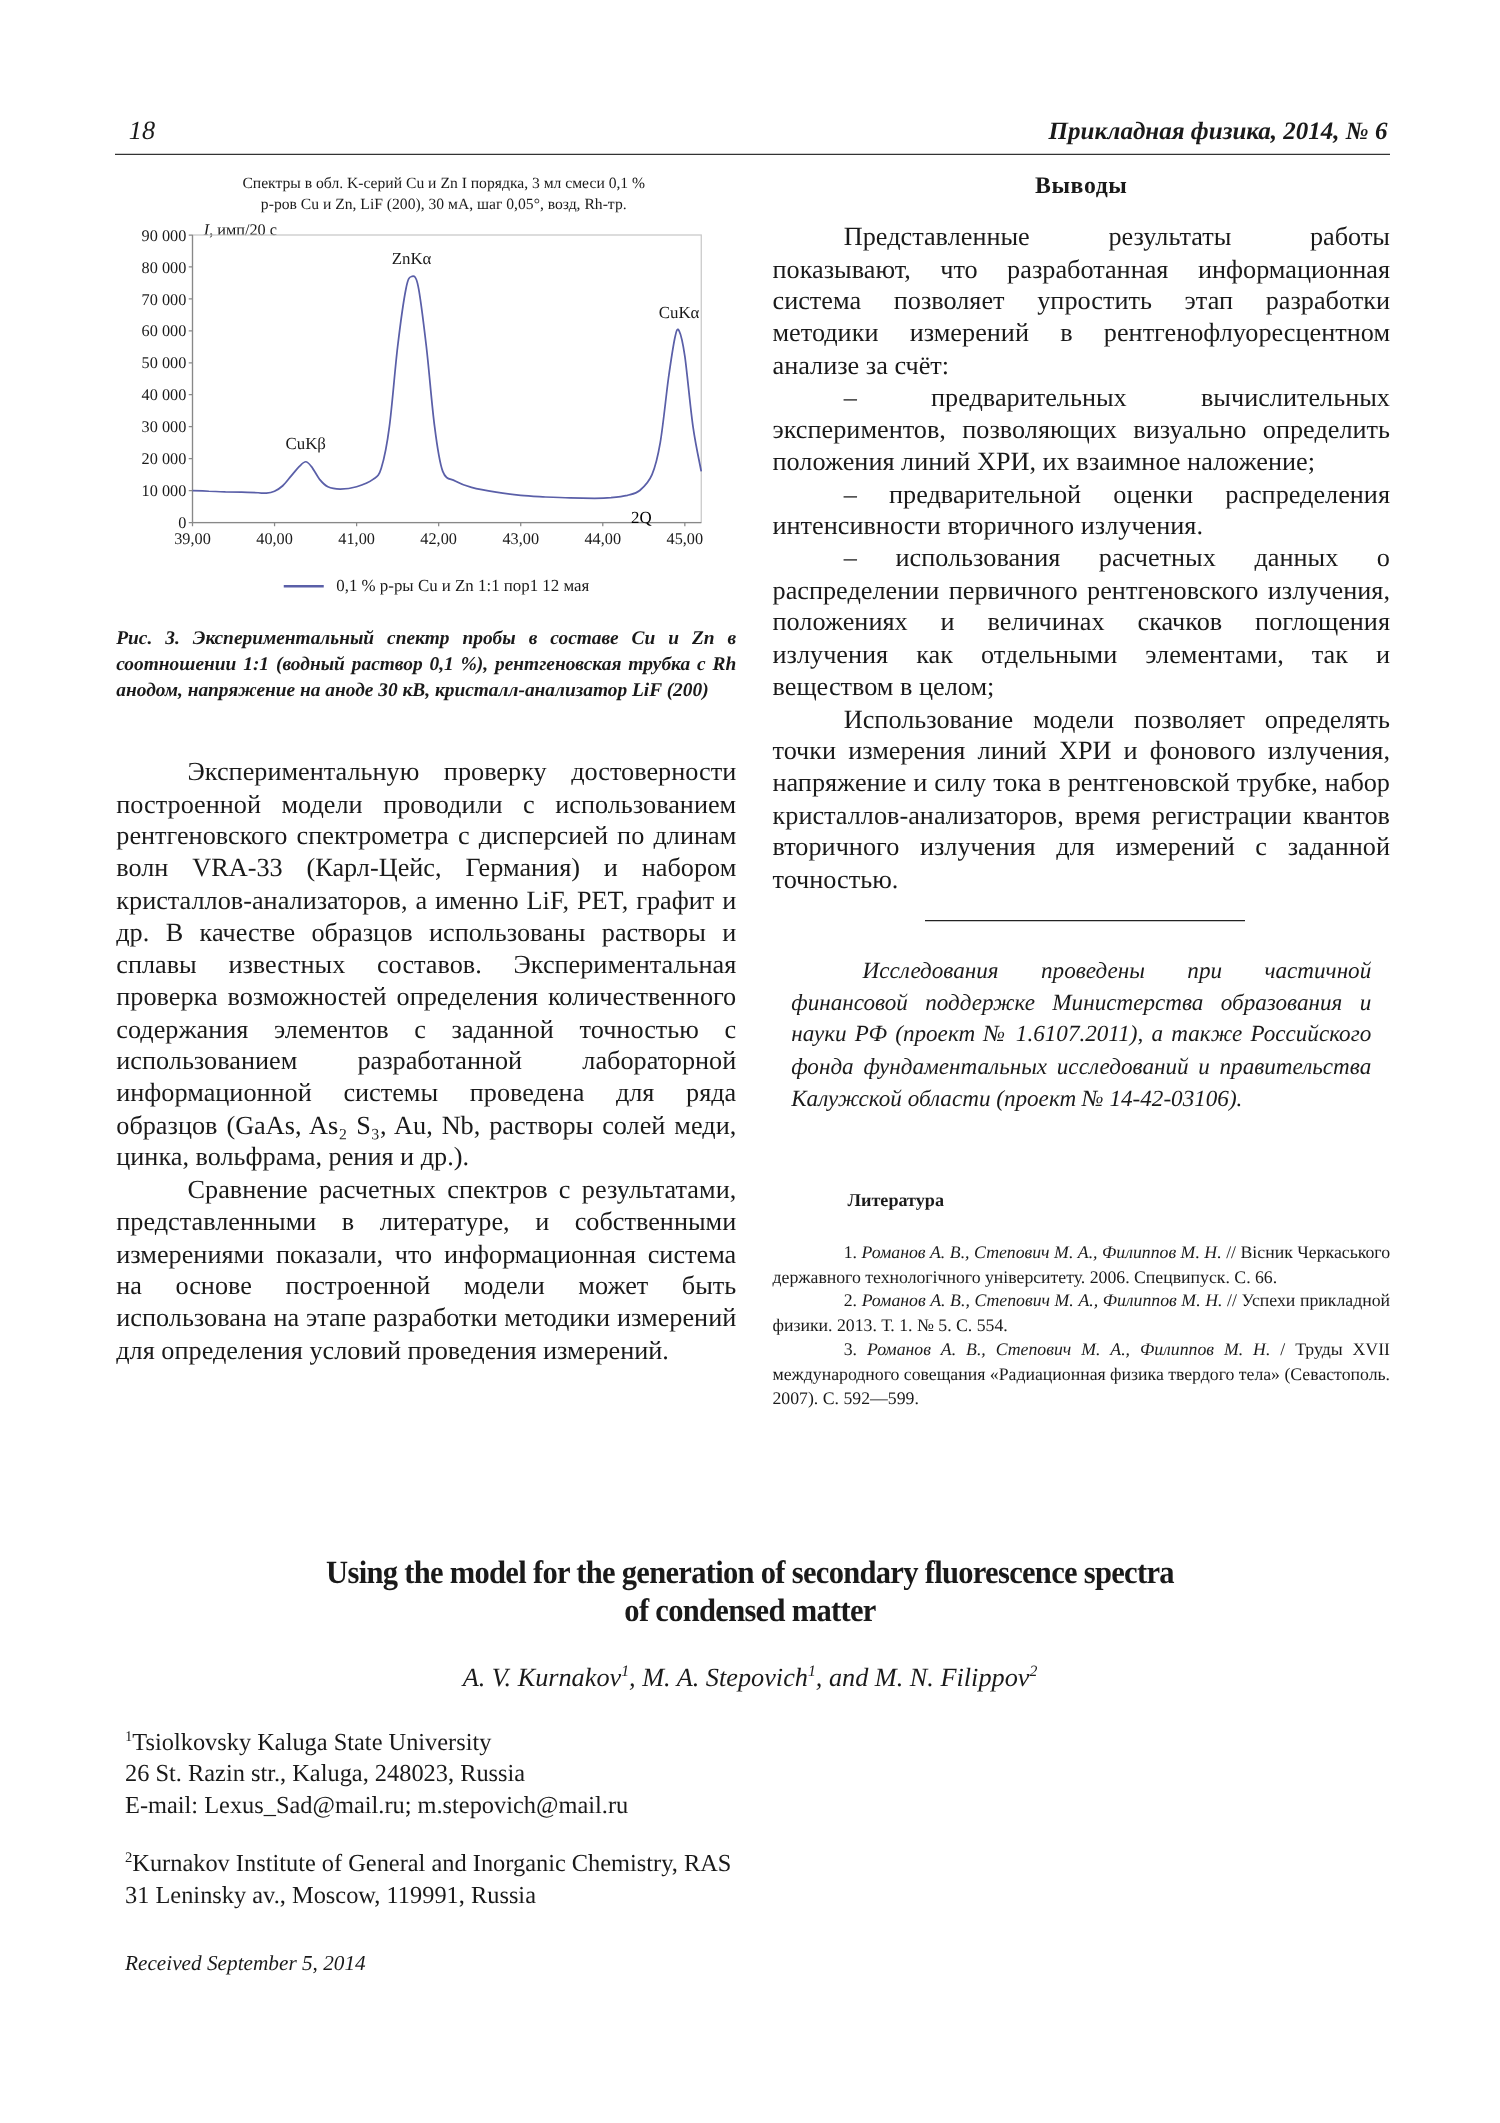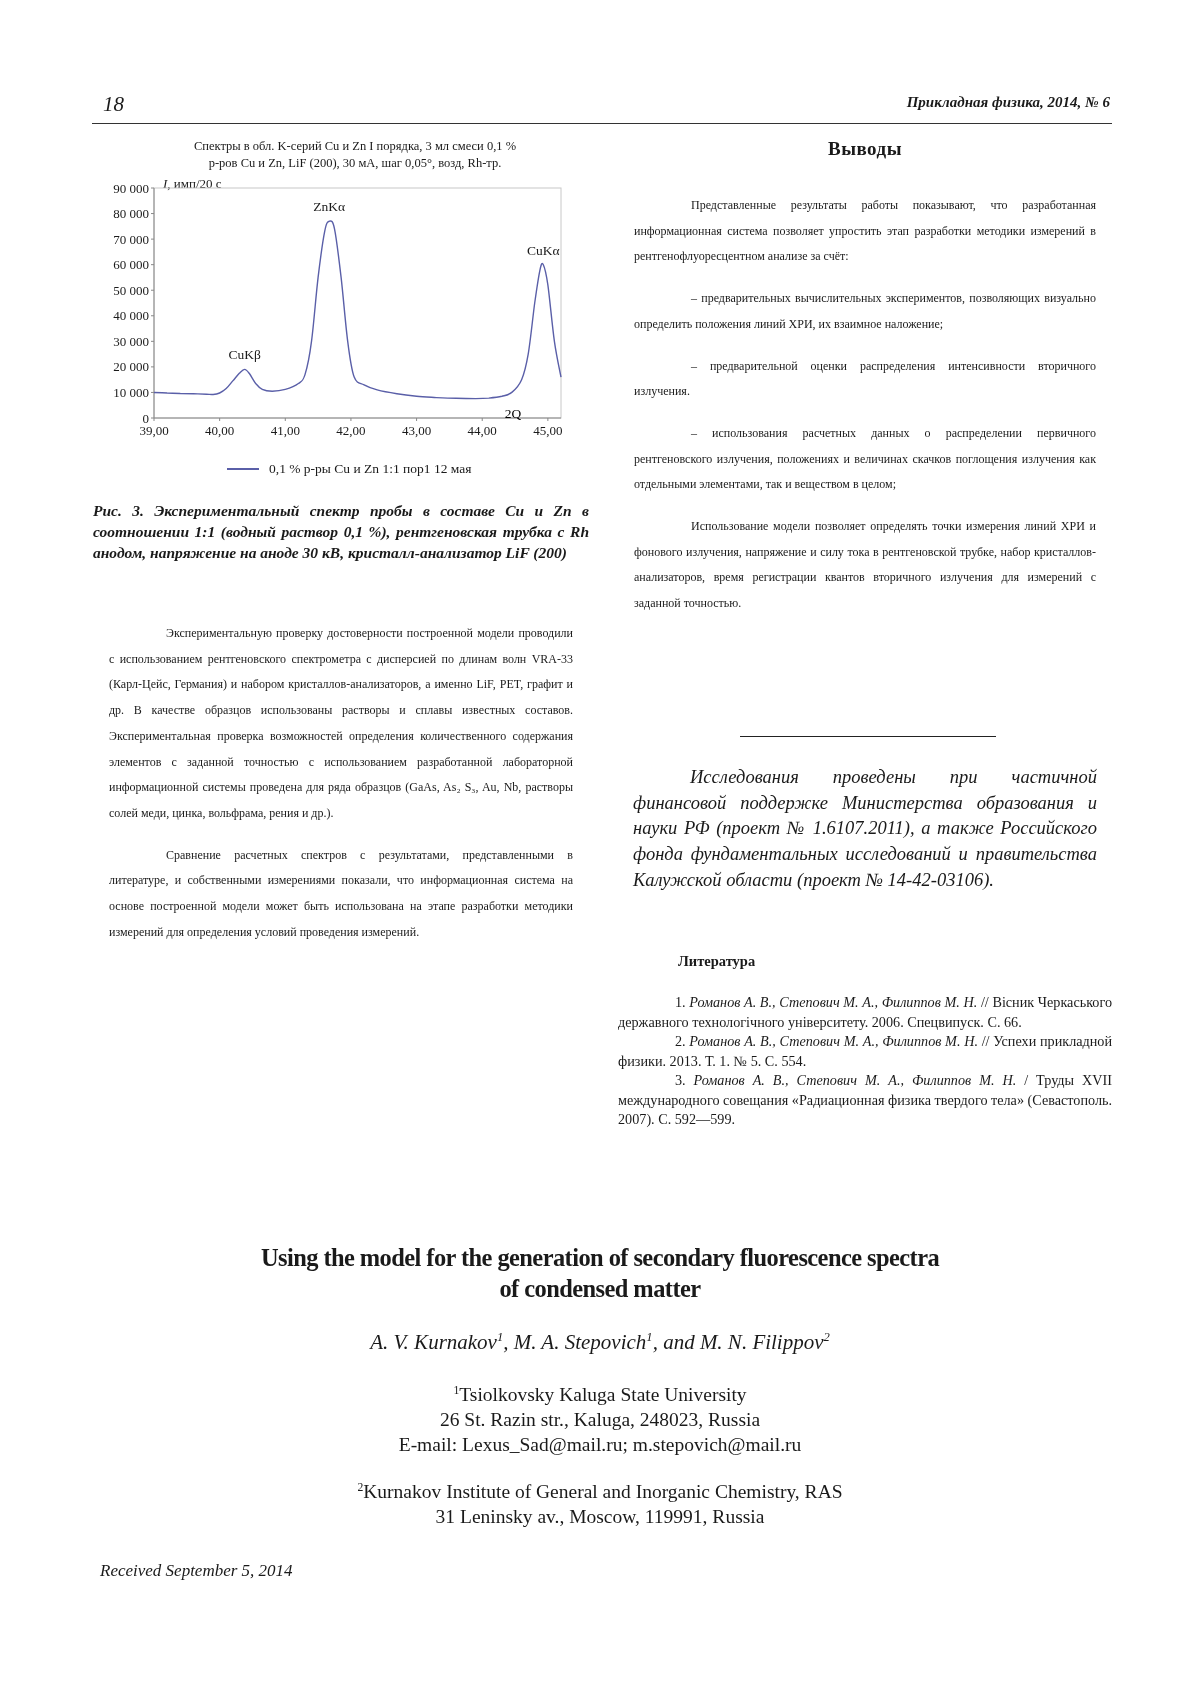--- a/index.html
+++ b/index.html
@@ -1,48 +1,48 @@
 <!DOCTYPE html>
 <html><head>
 <meta charset="utf-8">
 <style>
   html, body { margin: 0; padding: 0; background: #ffffff; }
   body { width: 1200px; height: 1698px; position: relative; overflow: hidden; color: #1a1a1a;
          font-family: "Liberation Serif", "DejaVu Serif", serif; }
   .abs { position: absolute; }
   .page-num { left: 103px; top: 92px; font-size: 21px; font-weight: normal; font-style: italic; }
-  .journal { right: 90px; top: 94px; font-size: 15px; font-weight: bold; font-style: italic; }
+  .journal { right: 90px; top: 94px; font-size: 20px; font-weight: bold; font-style: italic; }
   .header-rule { left: 92px; top: 123px; width: 1020px; height: 0; border-top: 1.5px solid #333; }
 
   
   .chart-title { left: 150px; top: 138px; width: 410px; text-align: center; font-size: 12.5px; line-height: 17px; }
   .chart-ylabel { left: 163px; top: 176px; font-size: 13px; }
   .chart-ylabel i { font-style: italic; }
   .chart-svg { left: 90px; top: 180px; }
   .chart-legend { left: 227px; top: 461px; font-size: 13.5px; display: flex; align-items: center; }
   .legend-swatch { display: inline-block; width: 32px; height: 2px; background: #5a5fa8; margin-right: 10px; }
 
   .caption { left: 93px; top: 500px; width: 496px; font-size: 15.5px; line-height: 21px; font-weight: bold; font-style: italic; text-align: justify; }
 
   .col-left { left: 93px; top: 605px; width: 496px; }
   .col-right { left: 618px; top: 177px; width: 494px; }
-  p.body { margin: 16px; font-size: 12px; line-height: 25.7px; text-align: justify; text-indent: 57px; hyphens: manual; }
+  p.body { margin: 0; font-size: 21px; line-height: 25.7px; text-align: justify; text-indent: 57px; hyphens: manual; }
   .section-title { left: 618px; top: 138px; width: 494px; text-align: center; font-size: 19px; font-weight: bold; letter-spacing: 0.5px; }
   .sep-rule { left: 740px; top: 736px; width: 256px; height: 0; border-top: 1px solid #222; }
   .ack { left: 618px; top: 750px; width: 494px; }
   .ack p { margin: 15px; font-size: 18.5px; line-height: 25.7px; text-align: justify; font-style: italic; text-indent: 57px; }
   .lit-title { left: 678px; top: 953px; font-size: 14.5px; font-weight: bold; }
   .refs { left: 618px; top: 993px; width: 494px; }
   .refs p { margin: 0; font-size: 14.2px; line-height: 19.5px; text-align: justify; text-indent: 57px; }
   .refs i { font-style: italic; }
 
   .en-title { left: 100px; top: 1242px; width: 1000px; text-align: center; font-size: 26px; line-height: 31px; font-weight: bold;
               font-family: "Liberation Serif", serif; letter-spacing: -0.6px; transform: scaleX(0.94); }
   .en-authors { left: 100px; top: 1330px; width: 1000px; text-align: center; font-size: 21px; font-style: italic; }
-  .affil { left: 100px; width: 1000px; text-align: center; font-size: 19.5px; line-height: 25px; }
+  .affil { left: 100px; width: 1000px; text-align: left; font-size: 19.5px; line-height: 25px; }
   .affil1 { top: 1382px; }
   .affil2 { top: 1479px; }
   sup { font-size: 60%; vertical-align: super; line-height: 0; }
   .received { left: 100px; top: 1561px; width: 1000px; font-size: 17px; font-style: italic; }
 </style>
 </head>
 <body>
 
 <div class="abs page-num">18</div>
 <div class="abs journal">Прикладная физика, 2014, № 6</div>

